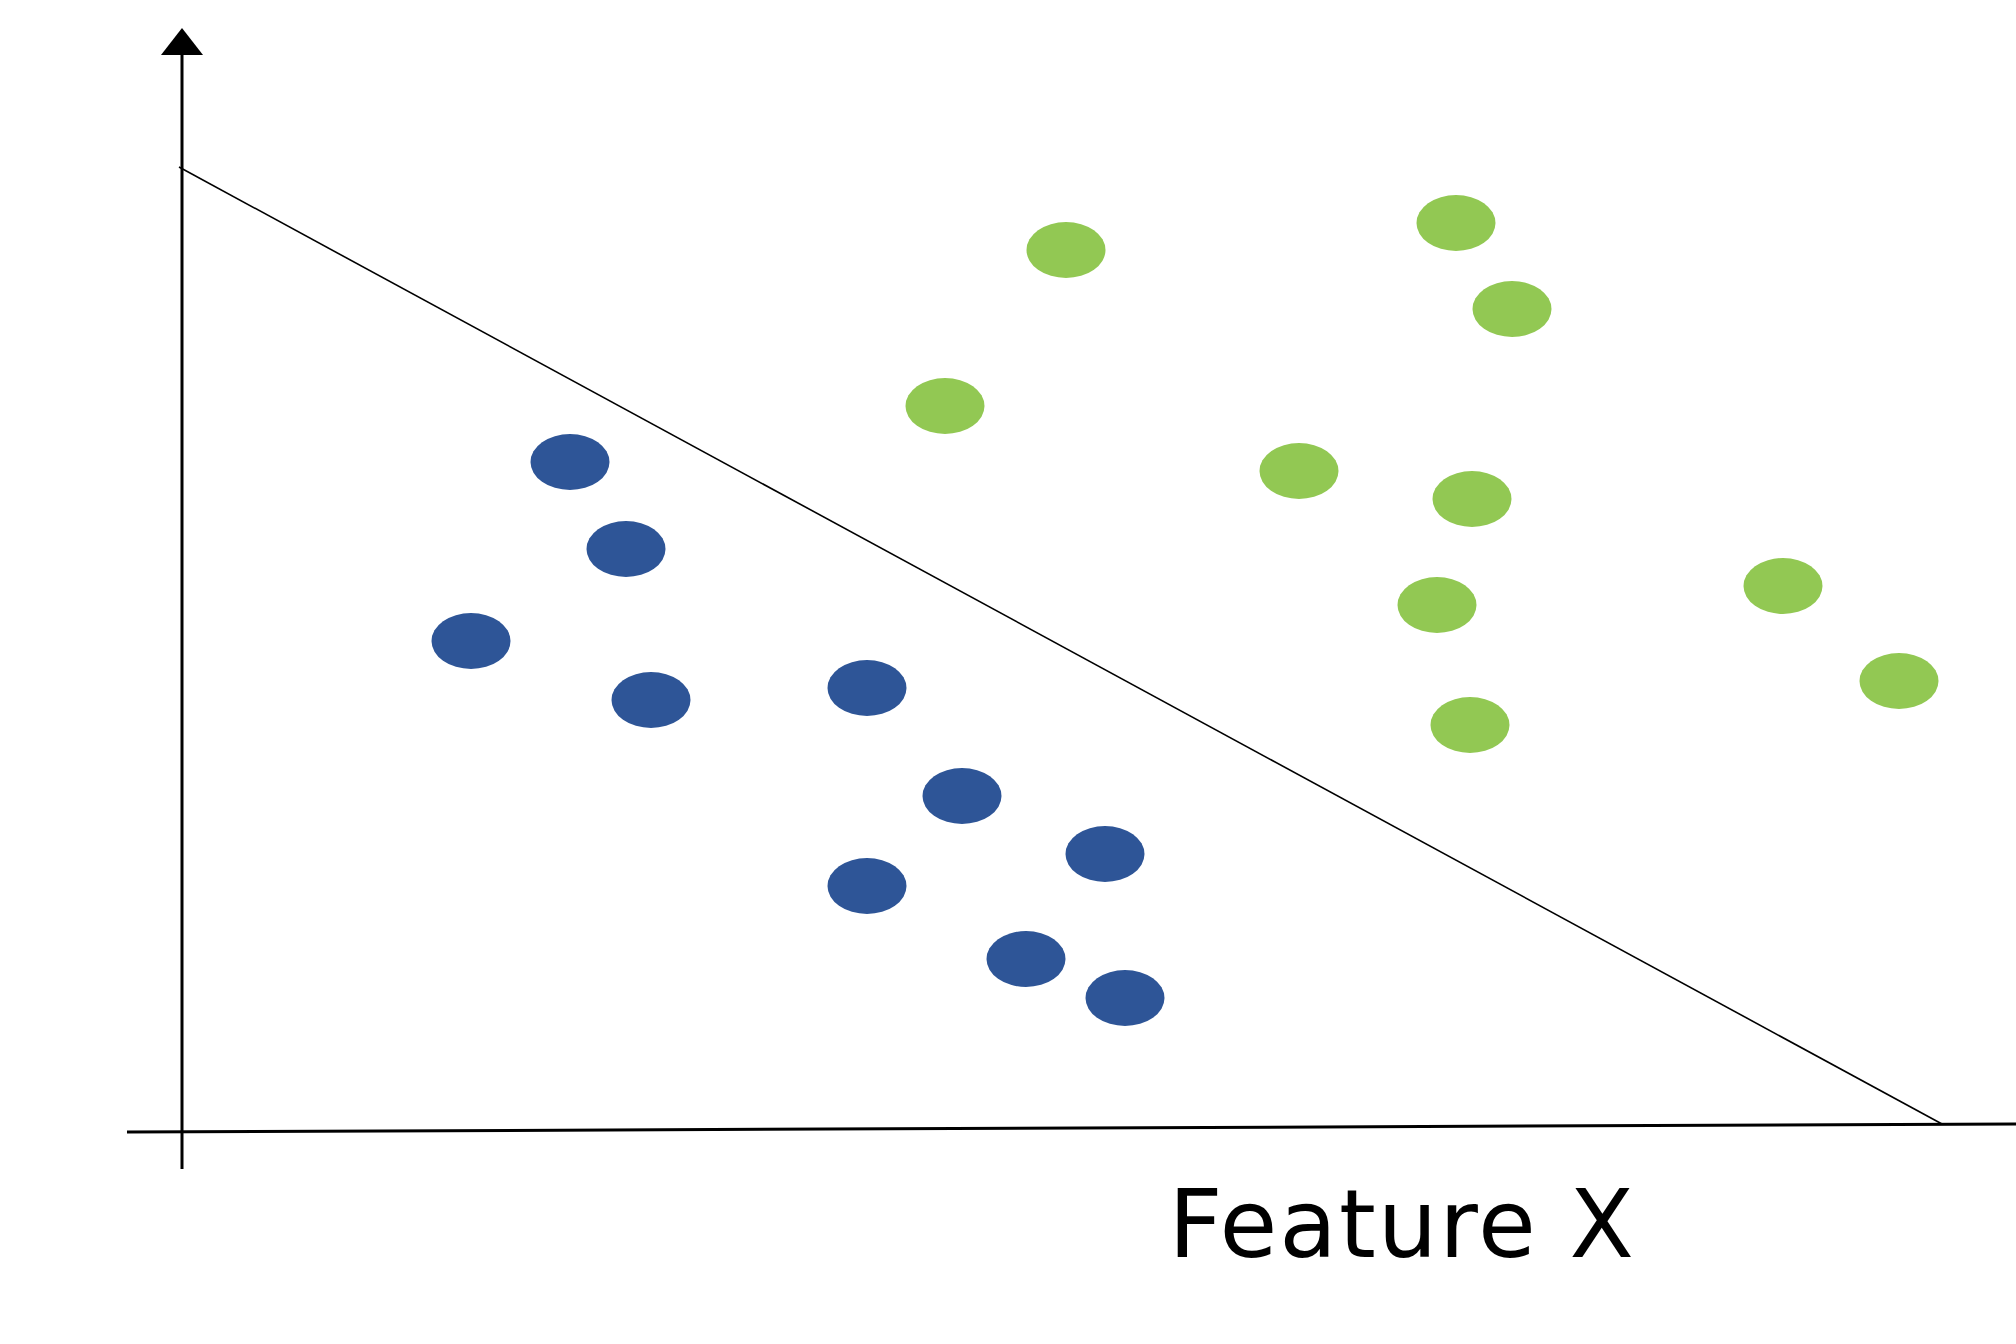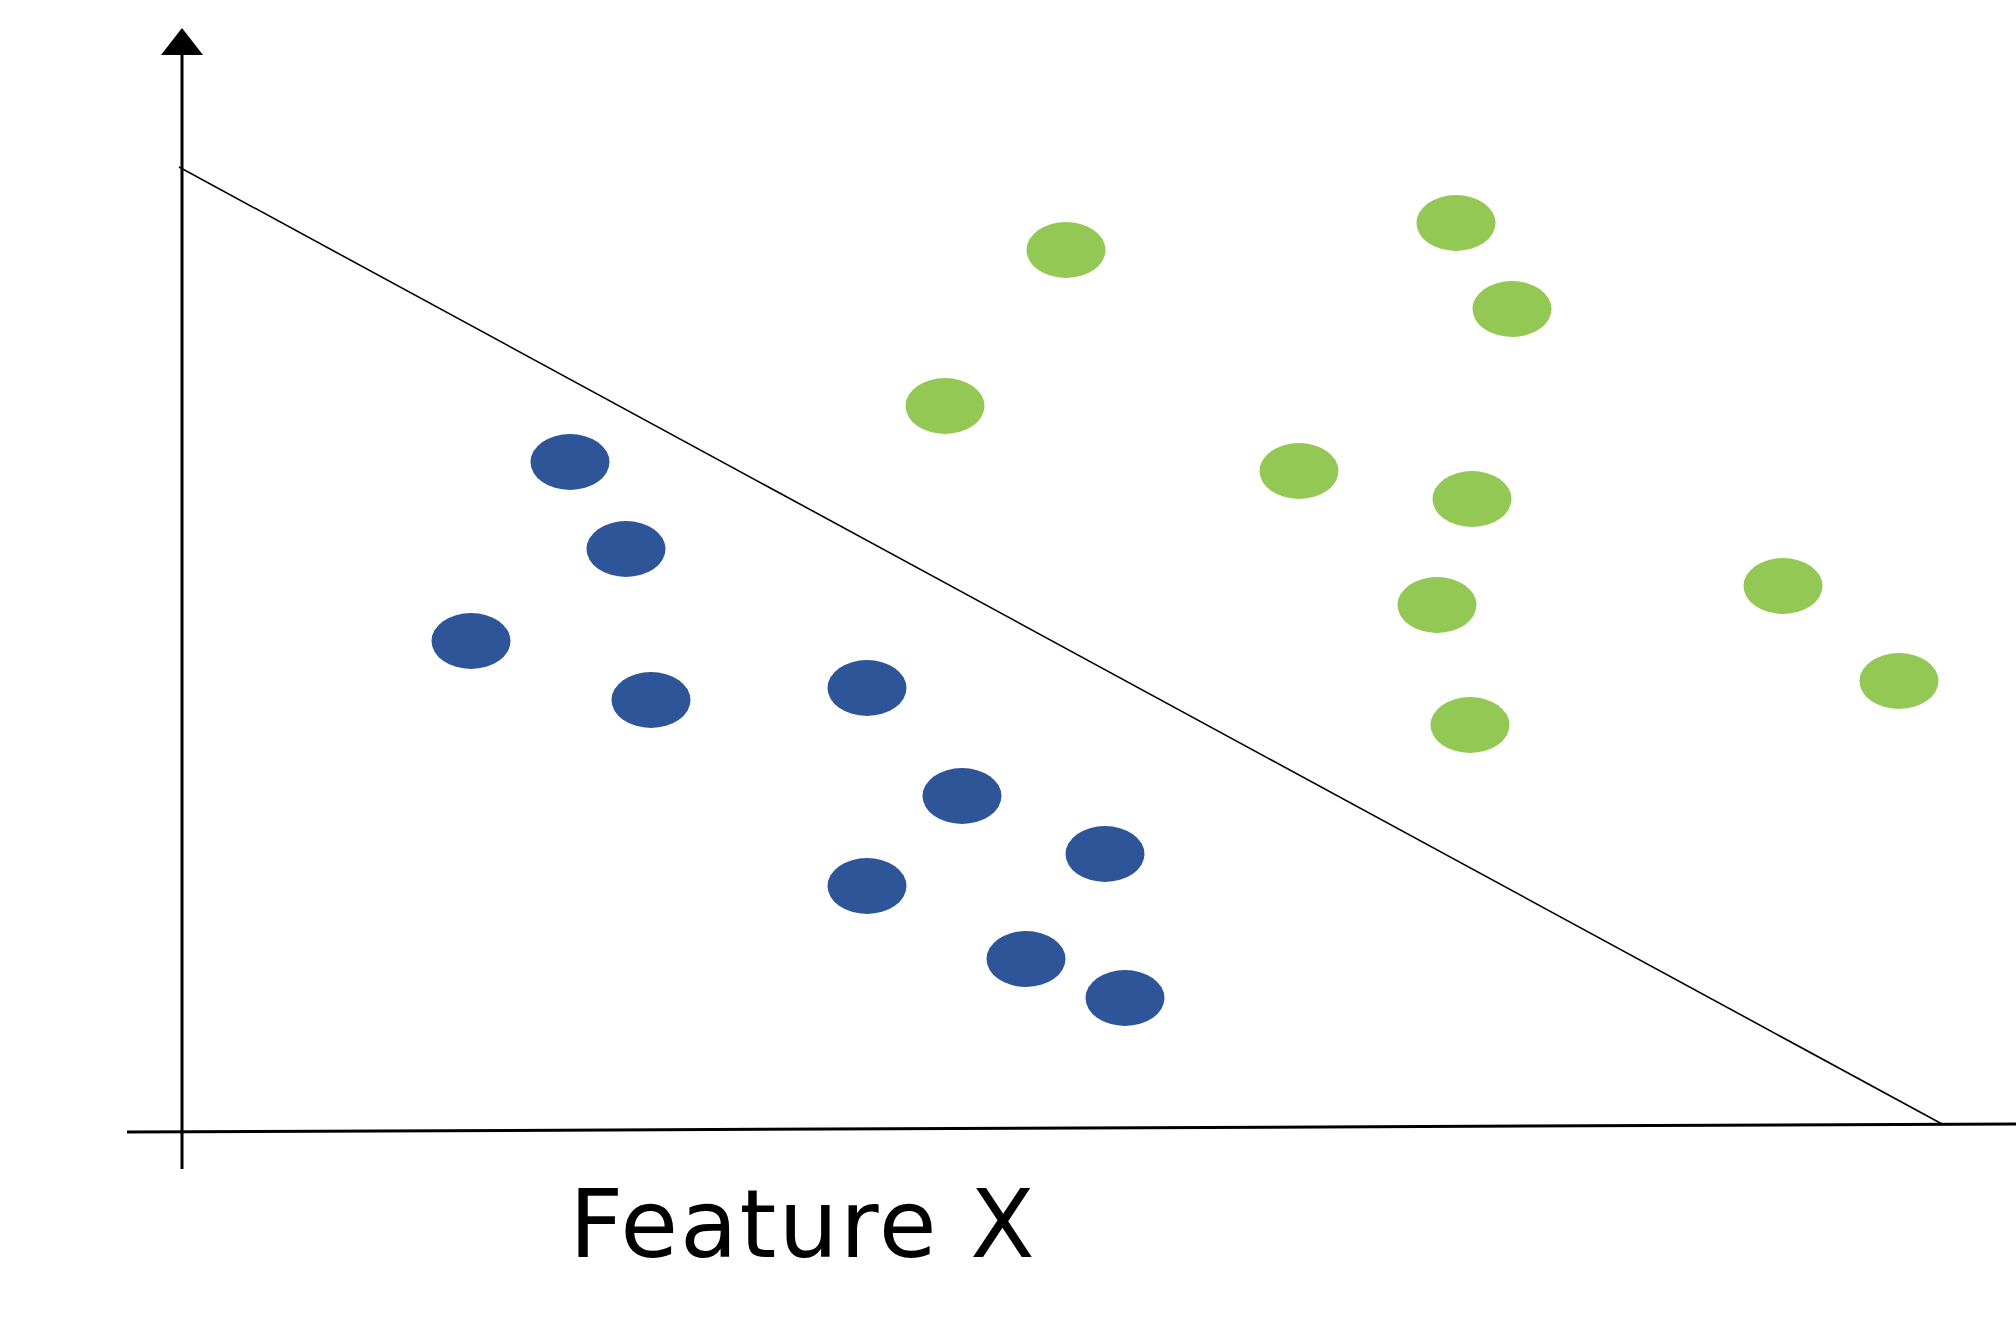--- a/index.html
+++ b/index.html
@@ -1,21 +1,21 @@
 <!DOCTYPE html>
 <html><head>
   <meta charset="utf-8">
   <style>
     html, body { margin: 0; padding: 0; background: #ffffff; }
     body { width: 2016px; height: 1344px; position: relative; overflow: hidden; }
     .stage { position: absolute; left: 0; top: 0; width: 2016px; height: 1344px; }
     svg.plot { position: absolute; left: 0; top: 0; }
     .xlabel {
       position: absolute; left: 0; width: 1636px; top: 1170px;
-      text-align: center; padding-left: 0;
+      text-align: right; padding-left: 0;
       font-family: "DejaVu Sans", sans-serif; font-size: 94px; color: #000;
       line-height: 110px; letter-spacing: 2px;
     }
     .xlabel span { display: inline-block; margin-left: -30px; }
     .ylabel {
       position: absolute; left: -47px; top: 510px;
       transform: translate(-50%, -50%) rotate(-90deg);
       transform-origin: center center;
       font-family: "DejaVu Sans", sans-serif; font-size: 94px; font-weight: bold;
       color: #000; white-space: nowrap; line-height: 100px; letter-spacing: 2px;

